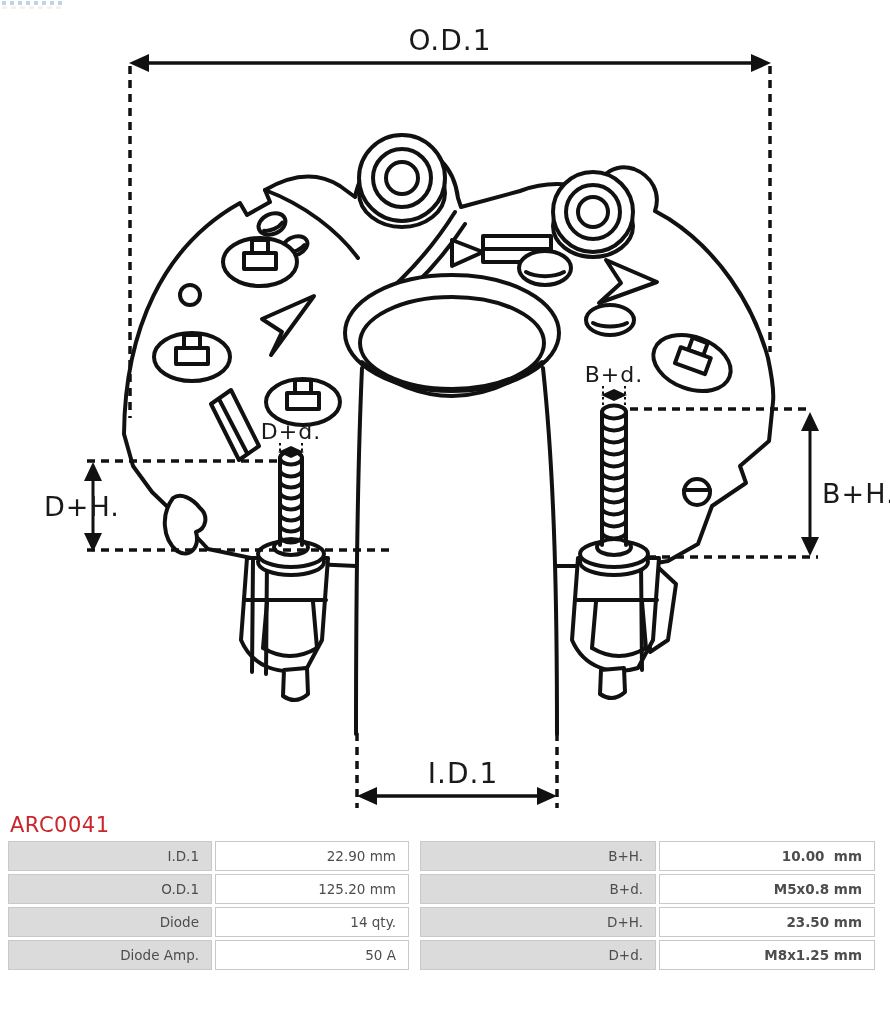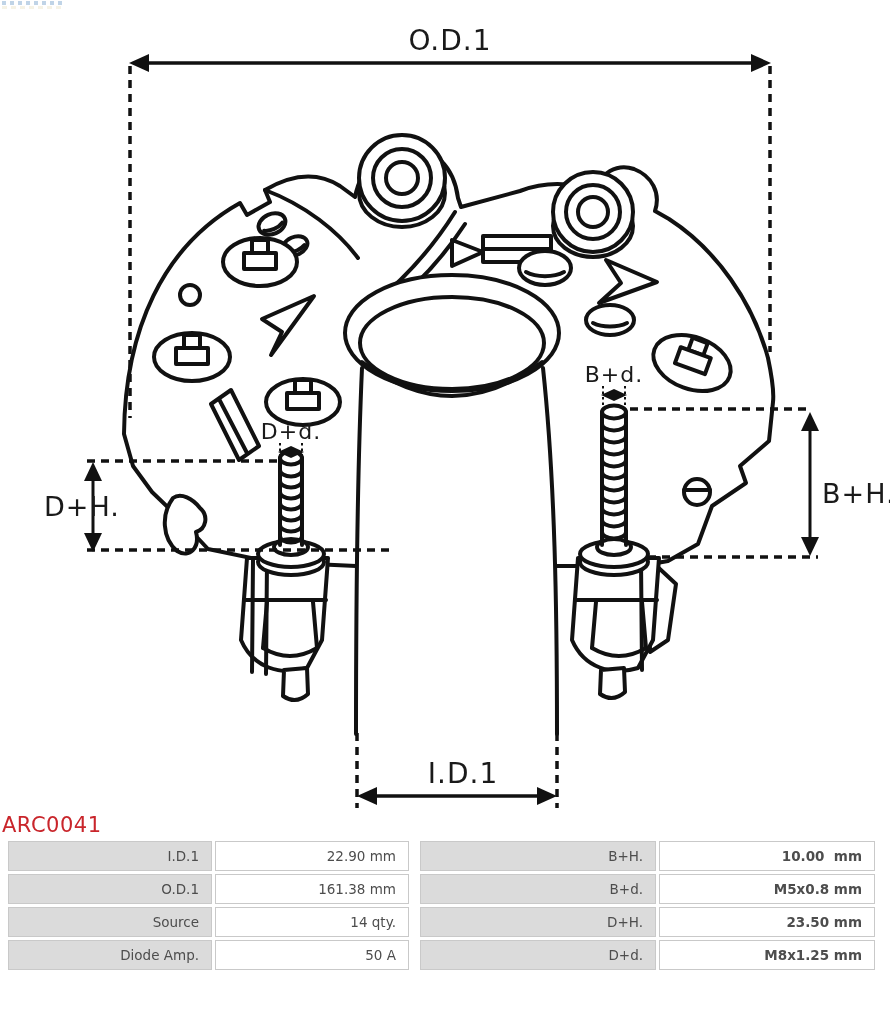--- a/index.html
+++ b/index.html
@@ -2,21 +2,21 @@
 <html><head>
 <meta charset="utf-8">
 <style>
   html,body{margin:0;padding:0;background:#ffffff;}
   body{width:890px;height:1011px;position:relative;font-family:"DejaVu Sans",sans-serif;overflow:hidden;}
   .artifact{position:absolute;left:2px;top:1px;width:64px;height:4px;
     background:repeating-linear-gradient(90deg,#b9cfe4 0 4px,rgba(255,255,255,0) 4px 8px);opacity:.9;}
   .artifact2{position:absolute;left:2px;top:6px;width:60px;height:3px;
     background:repeating-linear-gradient(90deg,#f3efdf 0 5px,rgba(255,255,255,0) 5px 9px);opacity:.8;}
   svg{position:absolute;left:0;top:0;}
-  .part-number{position:absolute;left:2px;top:813px;font-size:21px;color:#c9252b;letter-spacing:.5px;}
+  .part-number{position:absolute;left:10px;top:813px;font-size:21px;color:#c9252b;letter-spacing:.5px;}
   .tables{position:absolute;left:0;top:838px;width:890px;}
   table{border-collapse:separate;border-spacing:3px;position:absolute;top:0;}
   table.left{left:5px;}
   table.right{left:417px;}
   td{border:1px solid #c9c9c9;height:28px;font-size:13.5px;color:#4d4d4d;
      text-align:right;padding:0 12px;white-space:pre;}
   td.lbl{background:#dbdbdb;}
   td.val{background:#ffffff;}
   table.left td.lbl{width:178px;}
   table.left td.val{width:168px;margin-left:44px;}
@@ -221,24 +221,24 @@
 
 <div class="tables">
   <table class="left">
     <tbody>
       <tr>
         <td class="lbl">I.D.1</td>
         <td class="val">22.90 mm</td>
       </tr>
       <tr>
         <td class="lbl">O.D.1</td>
-        <td class="val">161.38 mm</td>
-      </tr>
-      <tr>
-        <td class="lbl">Source</td>
+        <td class="val">125.20 mm</td>
+      </tr>
+      <tr>
+        <td class="lbl">Diode</td>
         <td class="val">14 qty.</td>
       </tr>
       <tr>
         <td class="lbl">Diode Amp.</td>
         <td class="val">50 A</td>
       </tr>
     </tbody>
   </table>
   <table class="right">
     <tbody>

